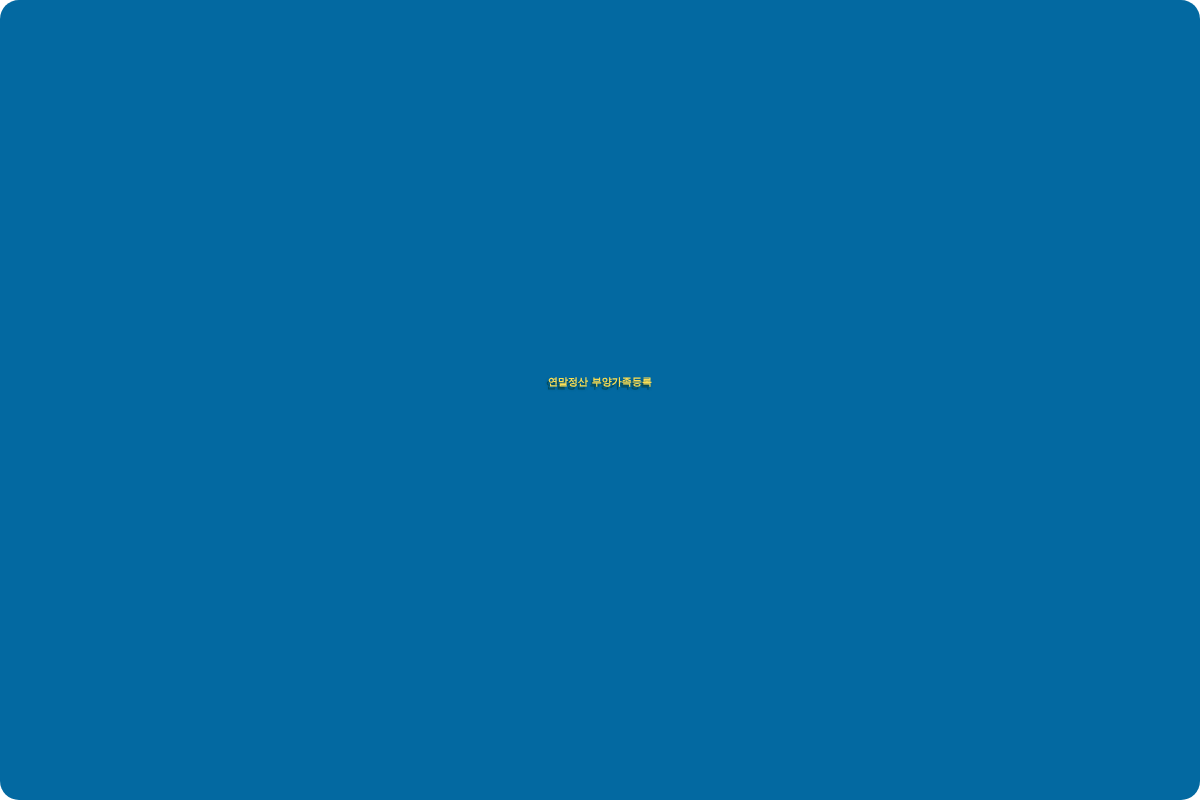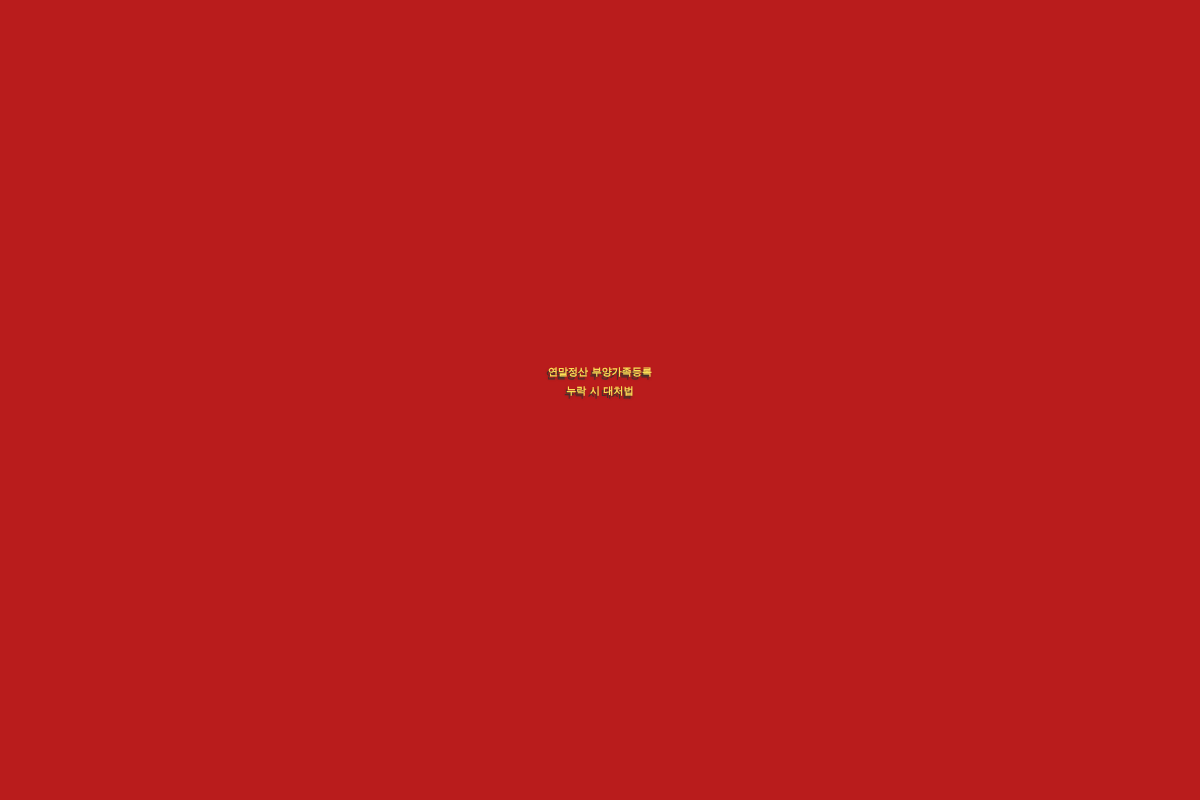--- a/index.html
+++ b/index.html
@@ -64,23 +64,22 @@
     font-size: 104px;
   }
 
   .title-line--secondary {
     font-size: 104px;
   }
 </style>
 </head>
 <body>
 
-<div id="banner" style="background-color: #b91c1c;">
+<div id="banner" style="background-color: #0369a1; border-radius: 19px;">
 
   <div class="title-block">
 
     <span class="title-line title-line--primary" style="color: rgb(250, 222, 85); text-shadow: rgba(6, 58, 51, 0.55) -2px 3px 0px, rgba(6, 58, 51, 0.4) -1px 2px 3px; font-size: 10px;">연말정산 부양가족등록</span>
 
-    <span class="title-line title-line--secondary" style="color: rgb(250, 222, 85); text-shadow: rgba(6, 58, 51, 0.55) -2px 3px 0px, rgba(6, 58, 51, 0.4) -1px 2px 3px; font-size: 10px;">누락 시 대처법</span>
 
   </div>
 
 </div>
 
 </body></html>

